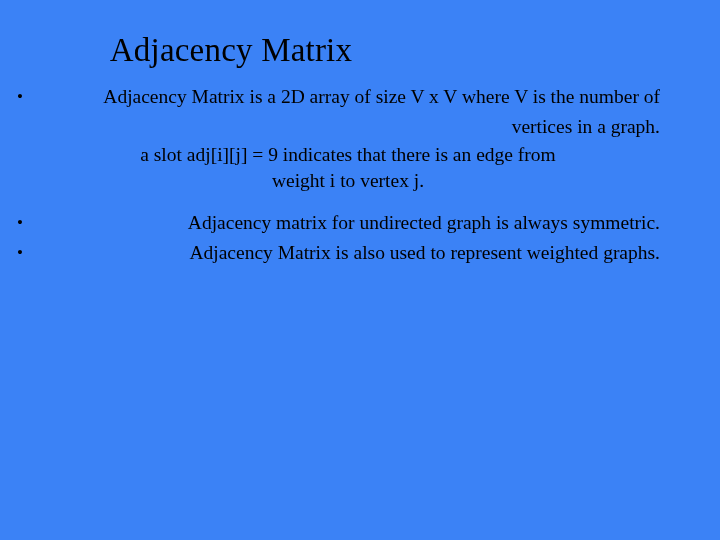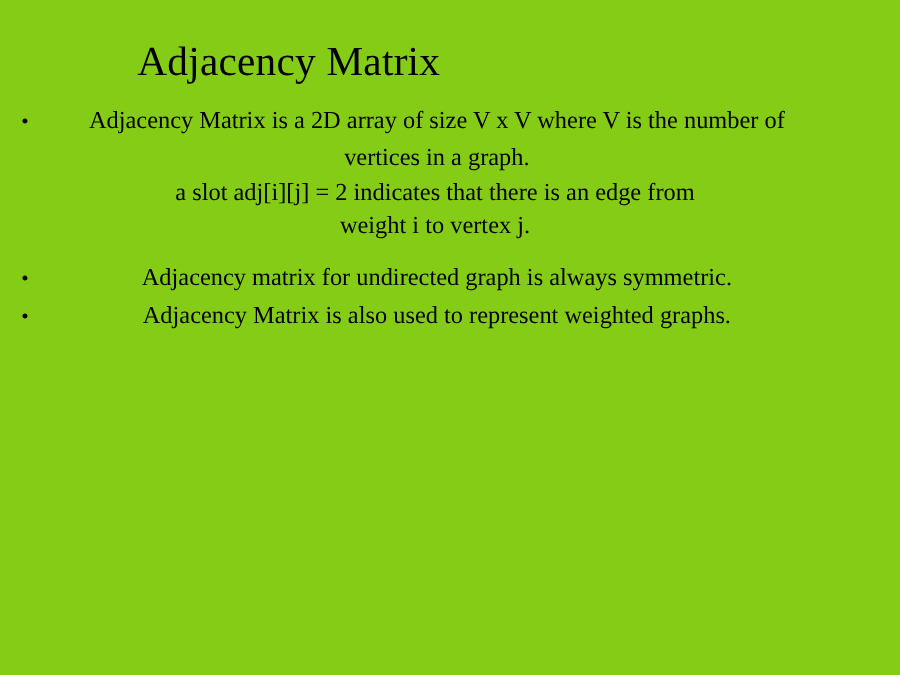--- a/index.html
+++ b/index.html
@@ -11,21 +11,21 @@
     height: 540px;
     background: #ffffff;
     font-family: "Liberation Serif", "DejaVu Serif", serif;
     color: #000000;
     overflow: hidden;
   }
   .slide {
     position: relative;
     width: 720px;
     height: 540px;
-    background: #84cc16;
+    background: #3b82f6;
   }
 
   
   .title-box {
     position: absolute;
     left: 36px;
     top: 24px;
     width: 390px;
     height: 52px;
     display: flex;
@@ -54,21 +54,21 @@
     margin: 0;
     padding: 0;
   }
 
   li.bullet {
     position: relative;
     padding-left: 27px;
     font-size: 19.5px;
     line-height: 30px;
     margin: 0 0 0 0;
-    text-align: center;
+    text-align: right;
   }
   li.bullet::before {
     content: "\2022";
     position: absolute;
     left: 5px;
     top: 0;
     font-size: 17px;
     line-height: 30px;
   }
 
@@ -107,21 +107,21 @@
 
   <div class="body-box">
     <ul class="bullets">
 
       <li class="bullet">
         <span class="btext">Adjacency Matrix is a 2D array of size V x V where V is the number of vertices in a graph.</span>
       </li>
 
 
       <li class="sub-center" style="list-style:none;">
-        <span class="sline">a slot adj[i][j] = 2 indicates that there is an edge from</span>
+        <span class="sline">a slot adj[i][j] = 9 indicates that there is an edge from</span>
         <span class="sline">weight i to vertex j.</span>
       </li>
 
       <li class="spacer-line" style="list-style:none;"></li>
 
       <li class="bullet">
         <span class="btext">Adjacency matrix for undirected graph is always symmetric.</span>
       </li>
 
       <li class="bullet">

